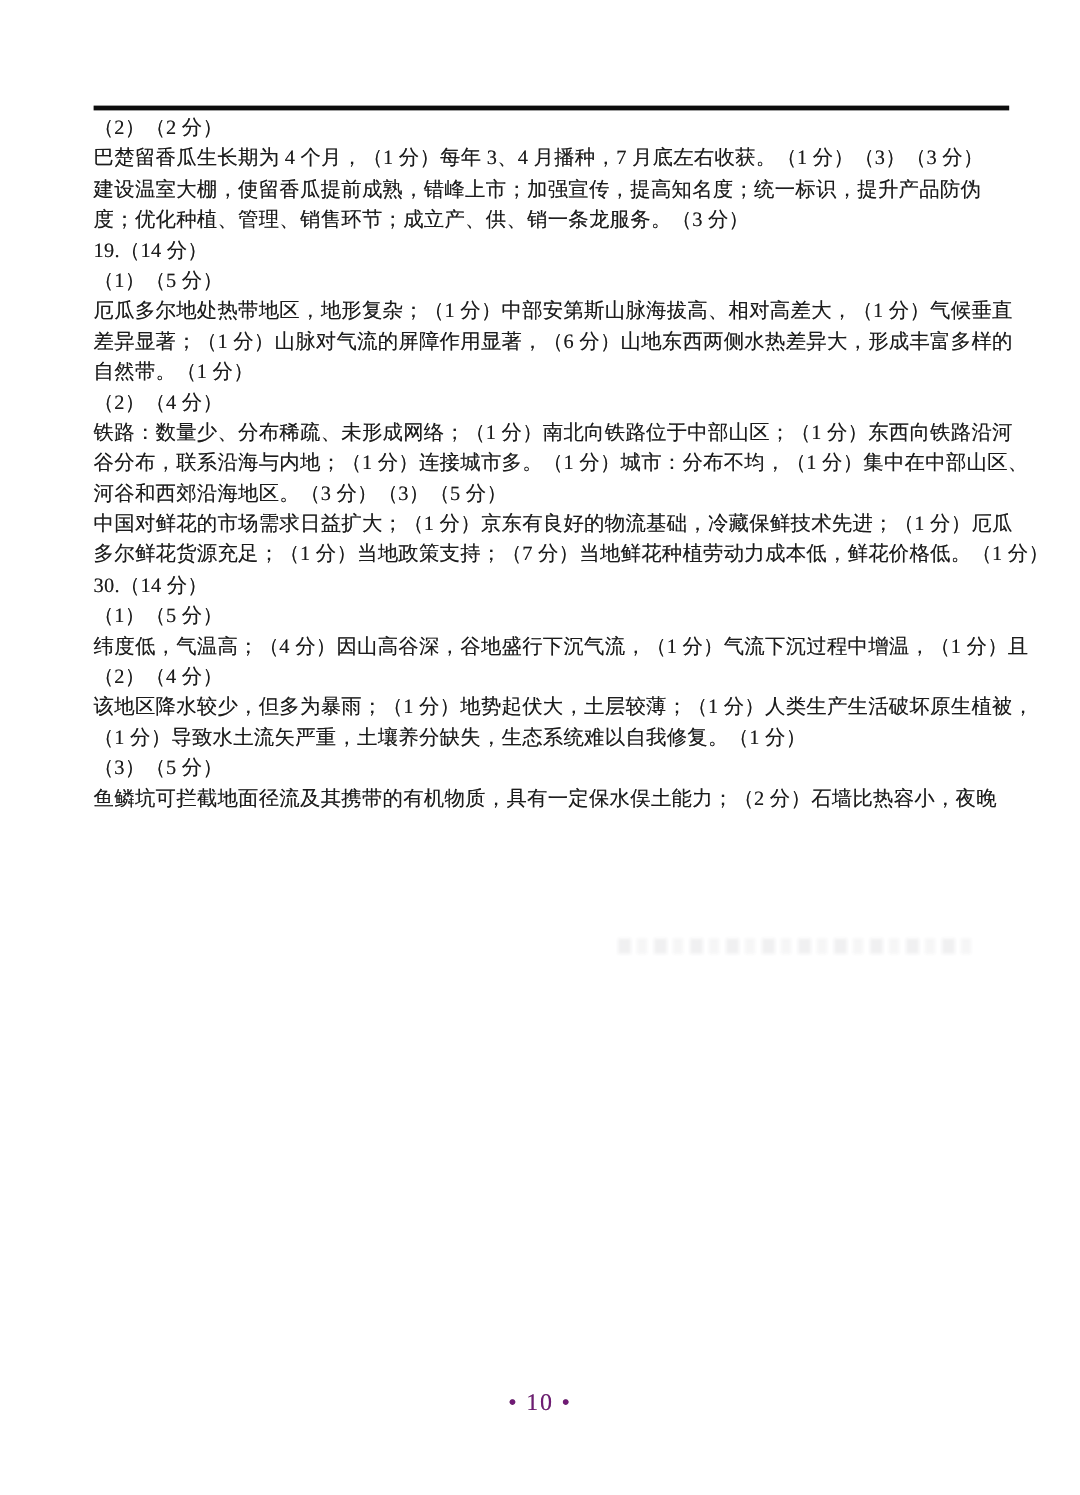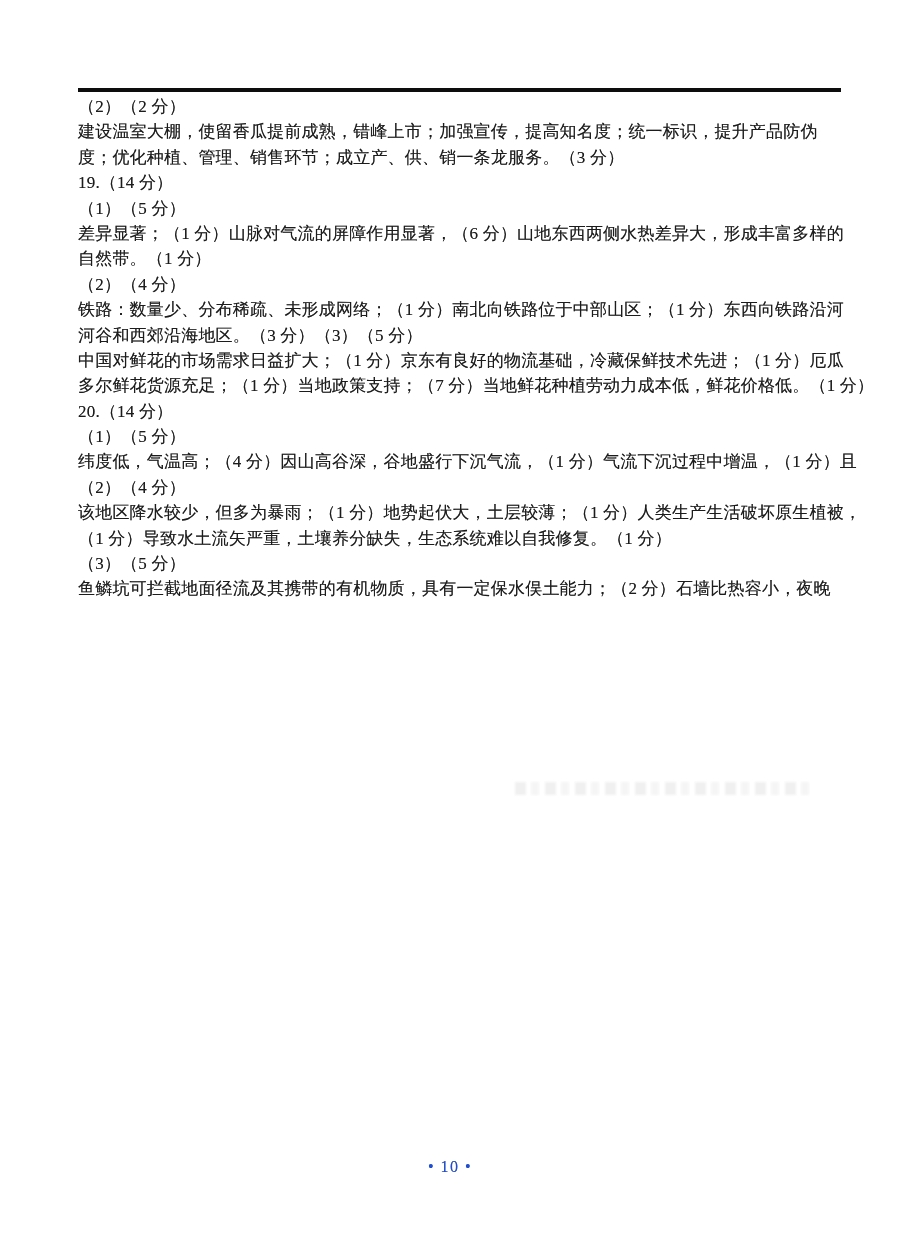--- a/index.html
+++ b/index.html
@@ -54,47 +54,50 @@
     );
     filter: blur(1.2px);
     opacity: 0.85;
   }
   .footer {
     position: absolute;
     left: 0;
     top: 1158px;
     width: 100%;
     text-align: center;
-    color: #1d4ed8;
-    font-size: 16px;
+    color: #701a75;
+    font-size: 20px;
     letter-spacing: 1.5px;
     text-shadow: 0 0 0.5px rgba(25,25,25,0.5);
   }
 </style>
 </head>
 <body>
 
 <div class="page">
 
   <div class="top-rule"></div>
 
   <div class="text-block">
     <div class="line">（2）（2 分）</div>
+    <div class="line">巴楚留香瓜生长期为 4 个月，（1 分）每年 3、4 月播种，7 月底左右收获。（1 分）（3）（3 分）</div>
     <div class="line">建设温室大棚，使留香瓜提前成熟，错峰上市；加强宣传，提高知名度；统一标识，提升产品防伪</div>
     <div class="line">度；优化种植、管理、销售环节；成立产、供、销一条龙服务。（3 分）</div>
     <div class="line">19.（14 分）</div>
     <div class="line">（1）（5 分）</div>
+    <div class="line">厄瓜多尔地处热带地区，地形复杂；（1 分）中部安第斯山脉海拔高、相对高差大，（1 分）气候垂直</div>
     <div class="line">差异显著；（1 分）山脉对气流的屏障作用显著，（6 分）山地东西两侧水热差异大，形成丰富多样的</div>
     <div class="line">自然带。（1 分）</div>
     <div class="line">（2）（4 分）</div>
     <div class="line">铁路：数量少、分布稀疏、未形成网络；（1 分）南北向铁路位于中部山区；（1 分）东西向铁路沿河</div>
+    <div class="line">谷分布，联系沿海与内地；（1 分）连接城市多。（1 分）城市：分布不均，（1 分）集中在中部山区、</div>
     <div class="line">河谷和西郊沿海地区。（3 分）（3）（5 分）</div>
     <div class="line">中国对鲜花的市场需求日益扩大；（1 分）京东有良好的物流基础，冷藏保鲜技术先进；（1 分）厄瓜</div>
     <div class="line">多尔鲜花货源充足；（1 分）当地政策支持；（7 分）当地鲜花种植劳动力成本低，鲜花价格低。（1 分）</div>
-    <div class="line">20.（14 分）</div>
+    <div class="line">30.（14 分）</div>
     <div class="line">（1）（5 分）</div>
     <div class="line">纬度低，气温高；（4 分）因山高谷深，谷地盛行下沉气流，（1 分）气流下沉过程中增温，（1 分）且</div>
     <div class="line">（2）（4 分）</div>
     <div class="line">该地区降水较少，但多为暴雨；（1 分）地势起伏大，土层较薄；（1 分）人类生产生活破坏原生植被，</div>
     <div class="line">（1 分）导致水土流矢严重，土壤养分缺失，生态系统难以自我修复。（1 分）</div>
     <div class="line">（3）（5 分）</div>
     <div class="line">鱼鳞坑可拦截地面径流及其携带的有机物质，具有一定保水俣土能力；（2 分）石墙比热容小，夜晚</div>
   </div>
 
   <div class="faint-artifact"></div>

